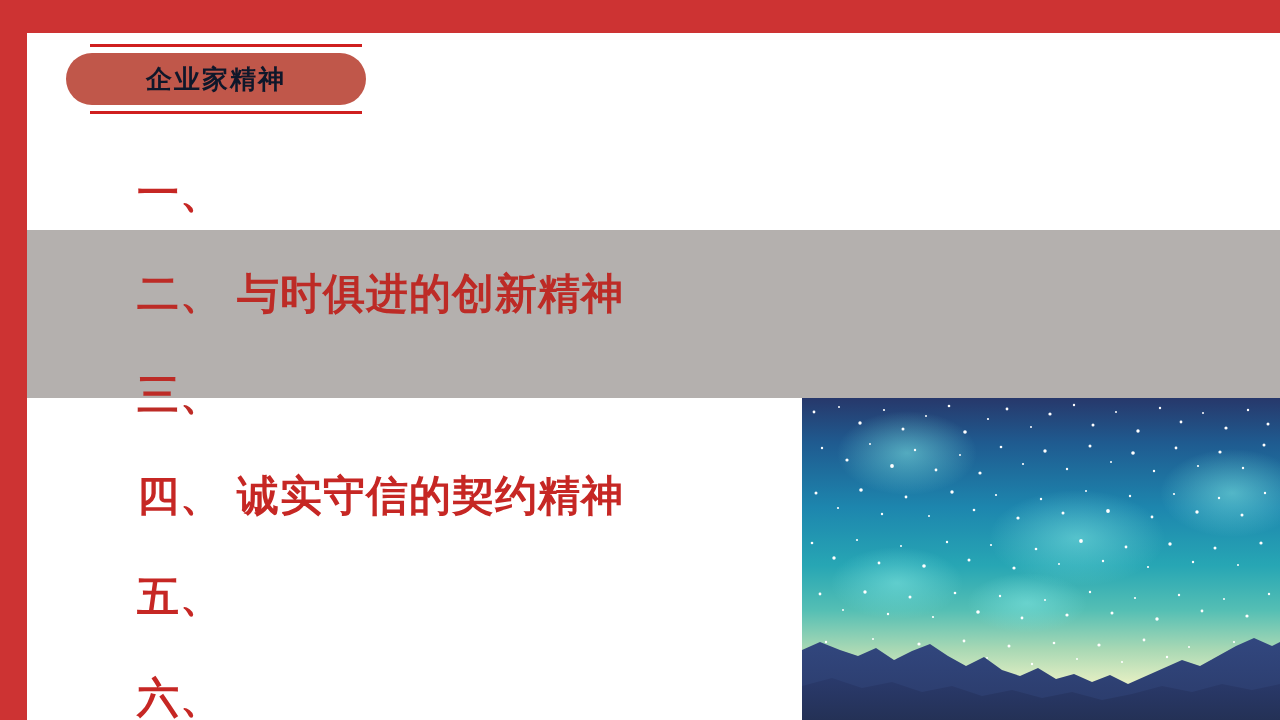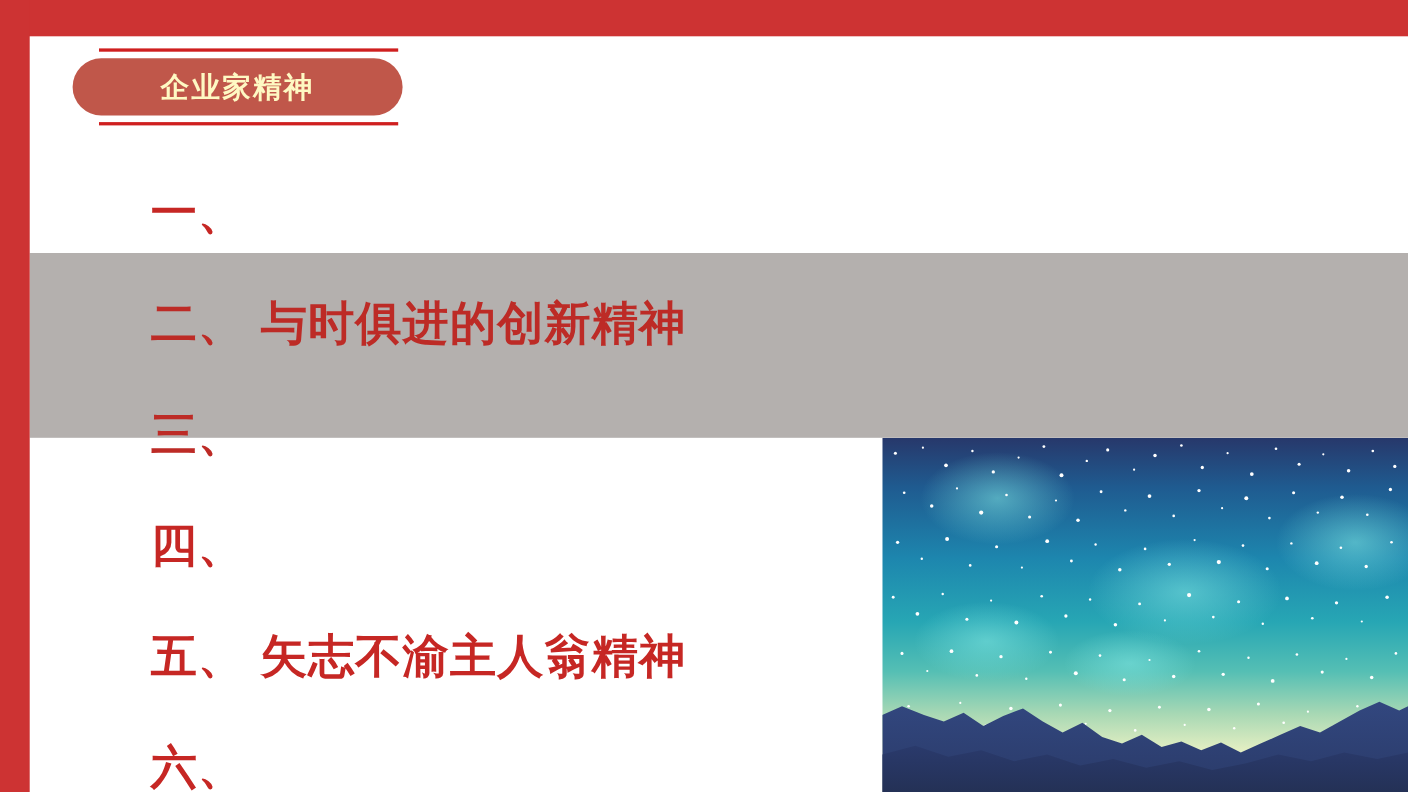--- a/index.html
+++ b/index.html
@@ -79,21 +79,21 @@
   .badge-pill {
     width: 300px;
     height: 52px;
     border-radius: 26px;
     background: #c0574a;
     display: flex;
     align-items: center;
     justify-content: center;
   }
   .badge-pill .badge-text {
-    color: #fef9c3;
+    color: #0f172a;
     font-size: 26px;
     font-weight: bold;
     letter-spacing: 2px;
     line-height: 1;
     white-space: nowrap;
   }
 
   
   .item-list {
     position: absolute;
@@ -315,24 +315,24 @@
     </div>
     <div class="list-item on-grey">
       <span class="item-index">二、</span>
       <span class="item-label">与时俱进的创新精神</span>
     </div>
     <div class="list-item on-grey">
       <span class="item-index">三、</span>
     </div>
     <div class="list-item">
       <span class="item-index">四、</span>
+      <span class="item-label">诚实守信的契约精神</span>
     </div>
     <div class="list-item">
       <span class="item-index">五、</span>
-      <span class="item-label">矢志不渝主人翁精神</span>
     </div>
     <div class="list-item">
       <span class="item-index">六、</span>
     </div>
   </div>
 
   <div class="badge-block">
     <div class="badge-rule top"></div>
     <div class="badge-pill">
       <span class="badge-text">企业家精神</span>

